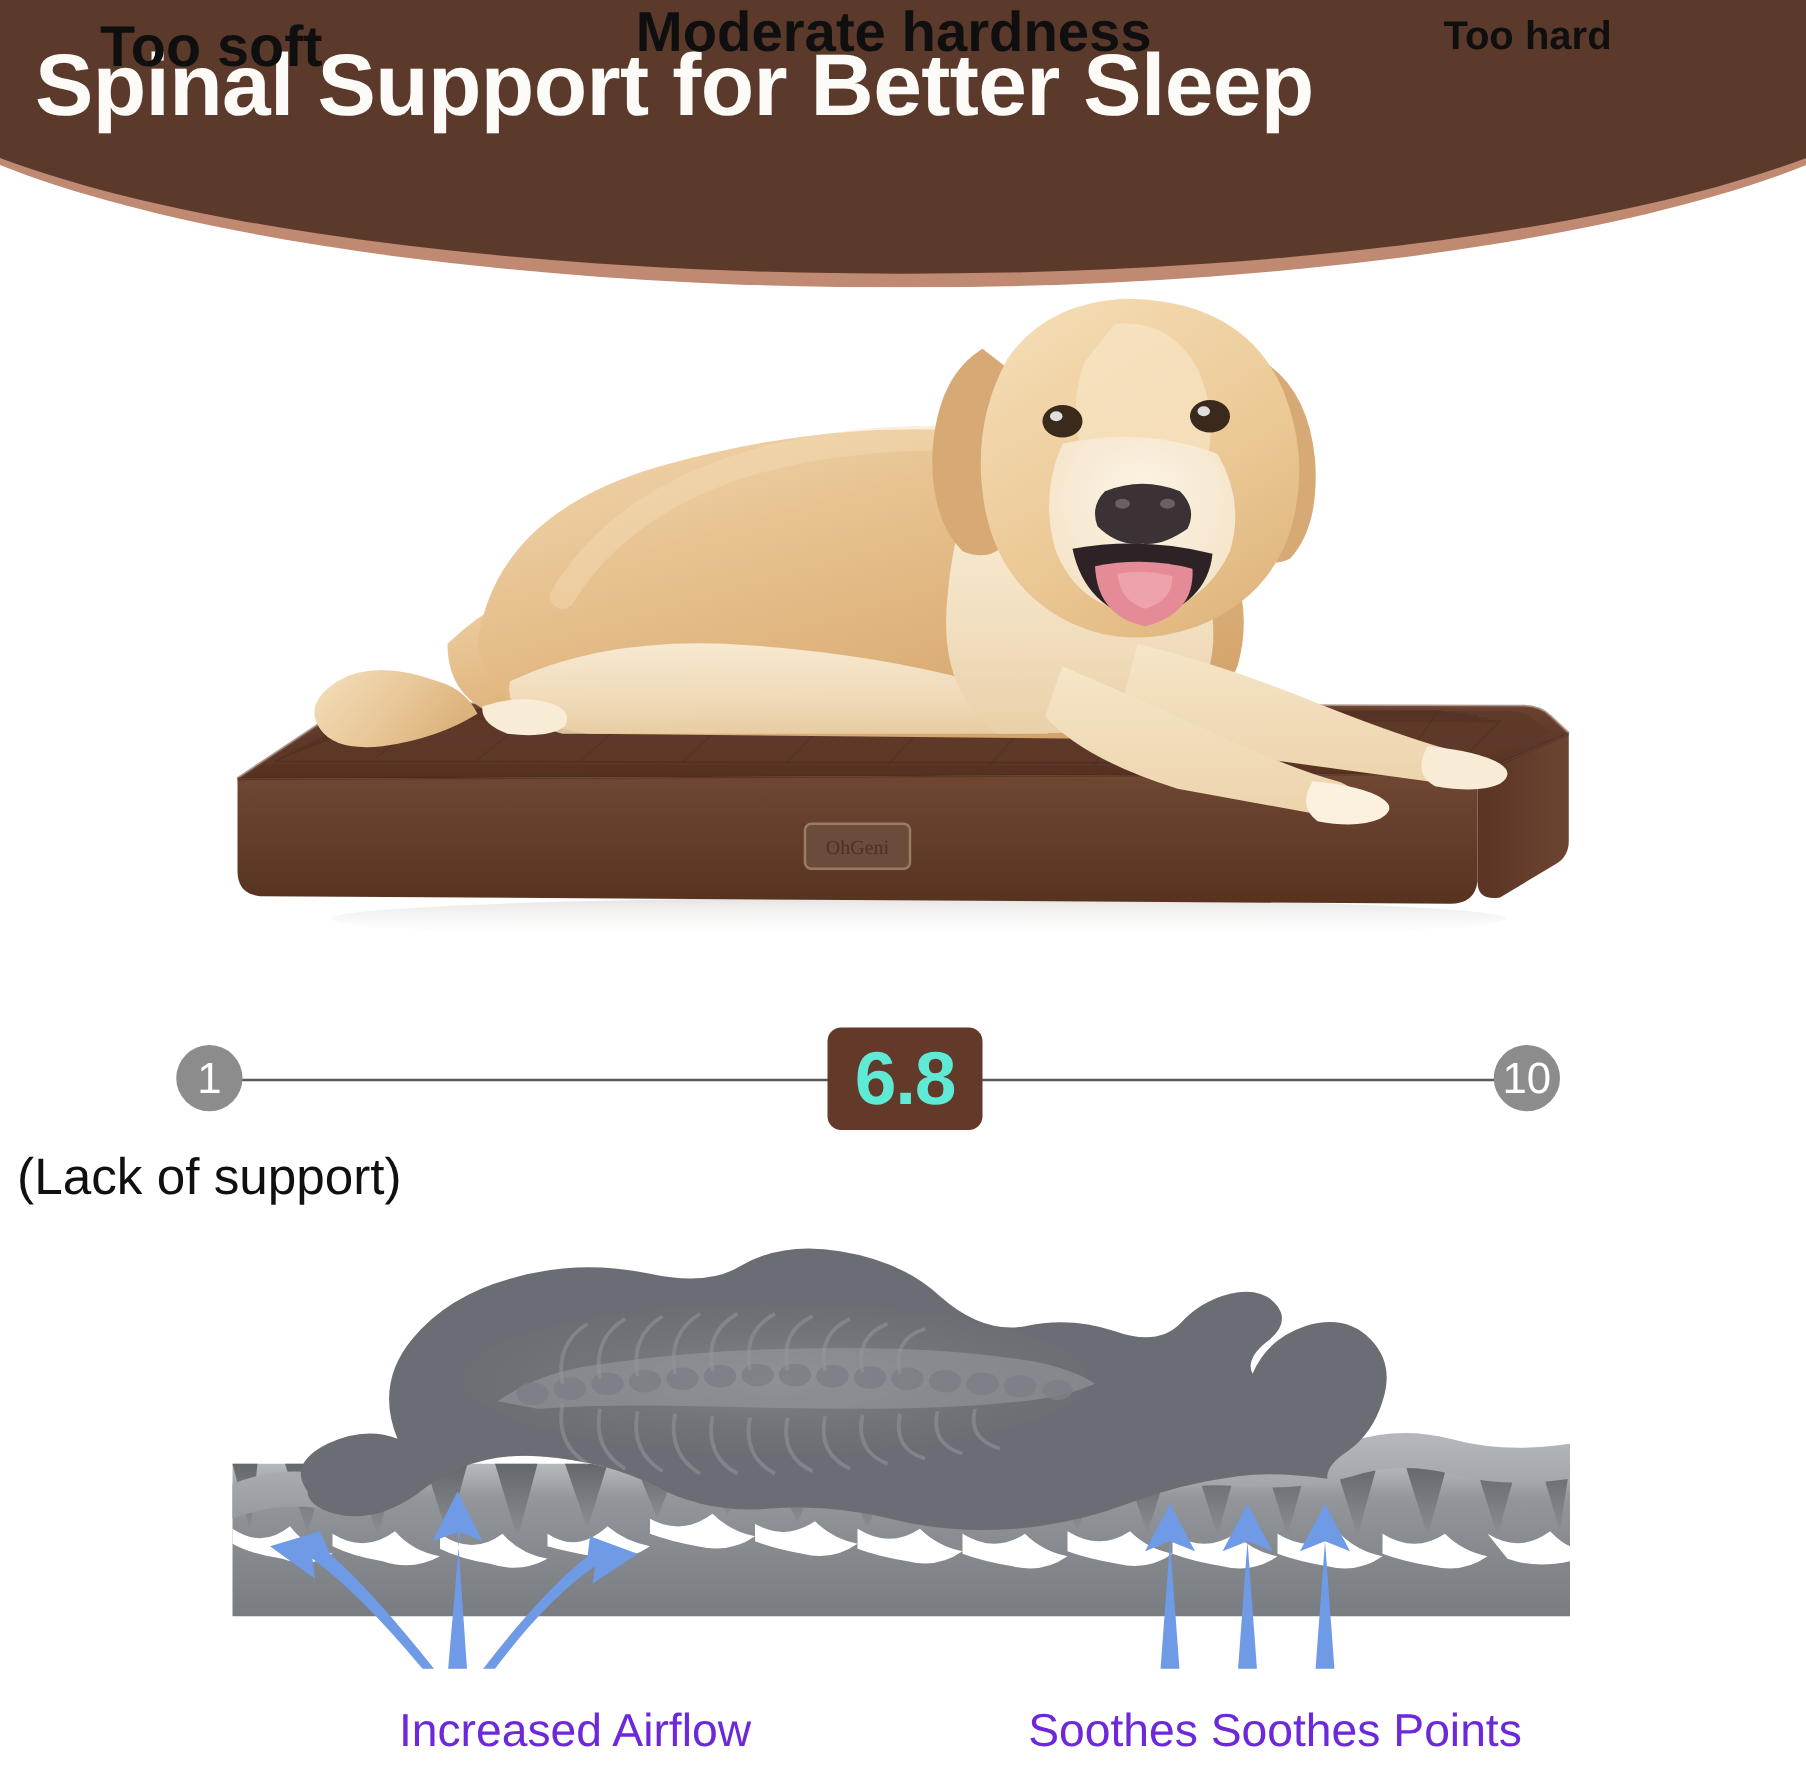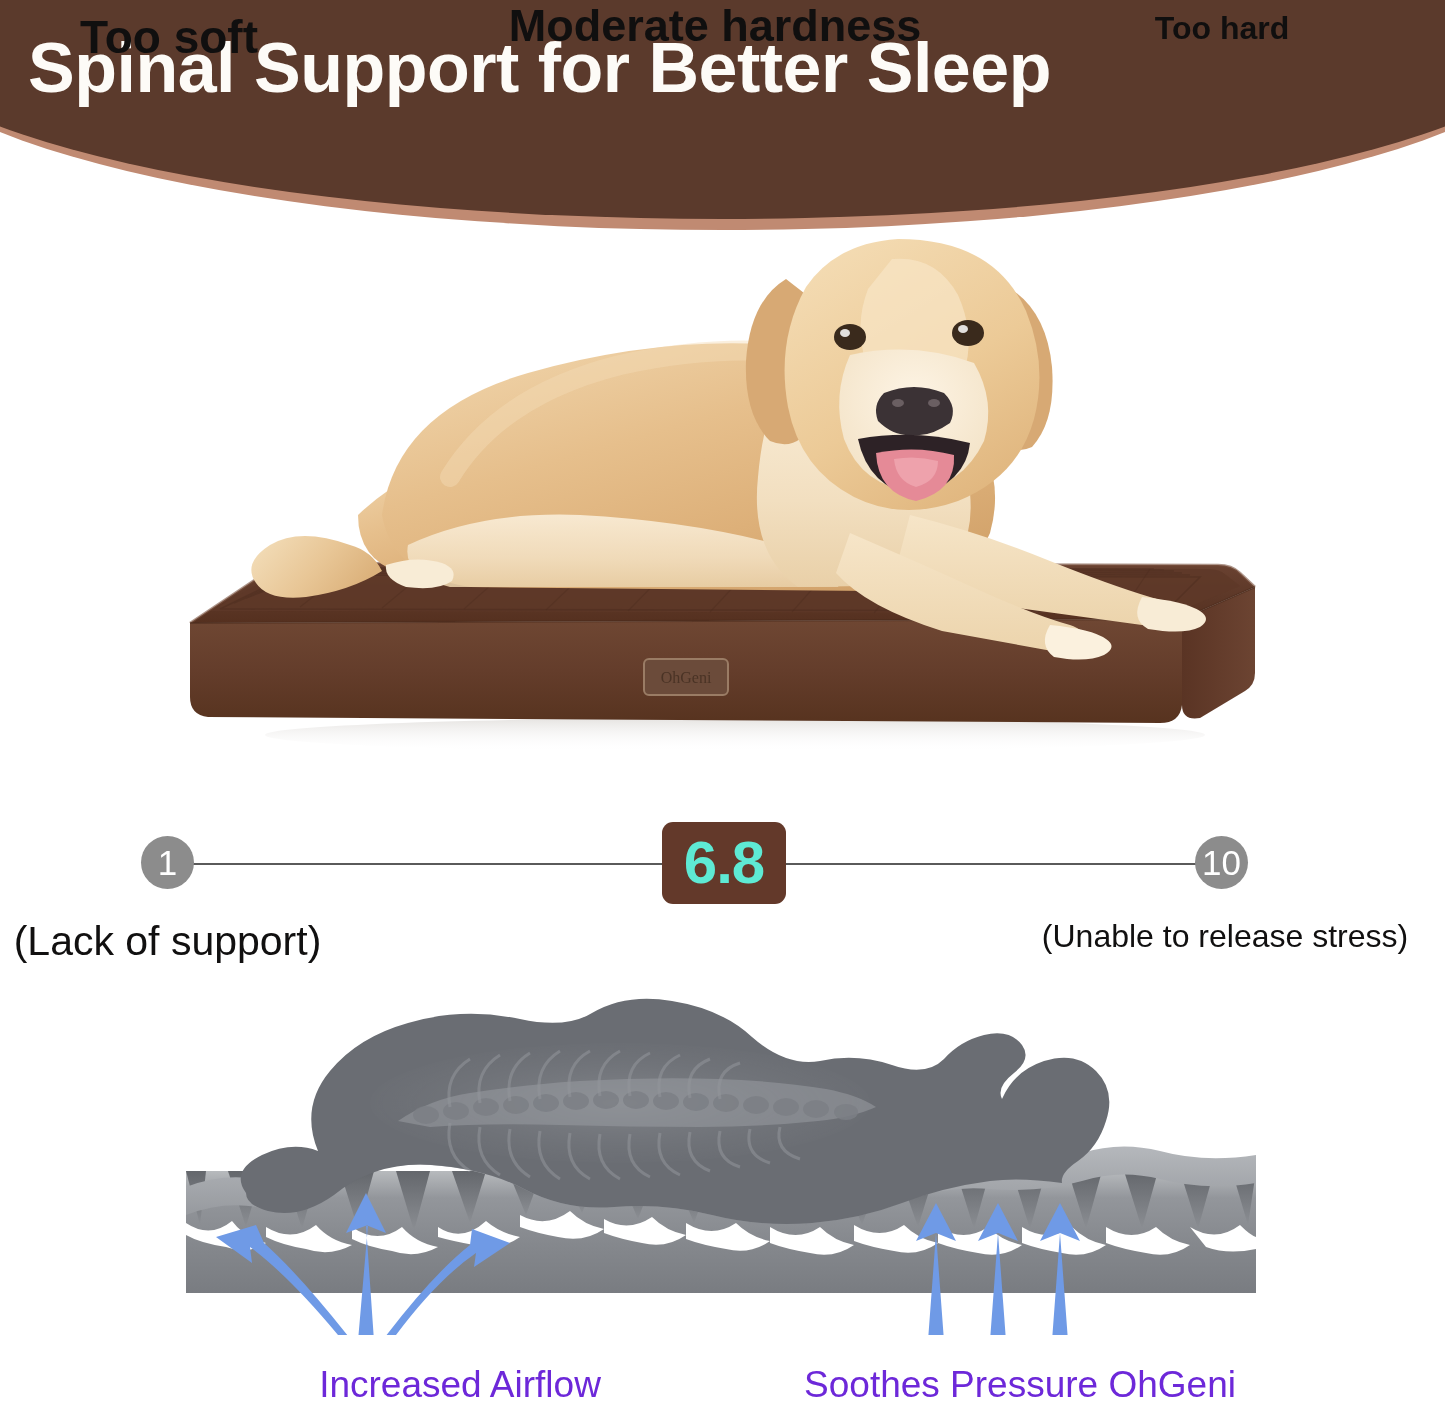--- a/index.html
+++ b/index.html
@@ -290,21 +290,20 @@
   <div class="scale-label lbl-hard">Too hard</div>
 
   <div class="scale-line"></div>
 
   <div class="scale-dot dot-1">1</div>
   <div class="scale-dot dot-10">10</div>
 
   <div class="score-badge">6.8</div>
 
   <div class="scale-sub sub-soft">(Lack of support)</div>
-  <div class="scale-sub sub-hard">(Unable to release stress)</div>
 
   <div class="diagram">
     <svg viewBox="0 0 1445 360" preserveAspectRatio="none">
       <defs>
         <linearGradient id="foamBase" x1="0" y1="0" x2="0" y2="1">
           <stop offset="0%" stop-color="#b7babd"></stop>
           <stop offset="22%" stop-color="#93969b"></stop>
           <stop offset="60%" stop-color="#85888d"></stop>
           <stop offset="100%" stop-color="#797c81"></stop>
         </linearGradient>
@@ -458,15 +457,15 @@
                  Q438,304 396,360 Z"></path>
 
         <path d="M928,366 L936,258 L916,266 L936,228 L956,266 L936,258 L944,366 Z"></path>
         <path d="M990,366 L998,258 L978,266 L998,228 L1018,266 L998,258 L1006,366 Z"></path>
         <path d="M1052,366 L1060,258 L1040,266 L1060,228 L1080,266 L1060,258 L1068,366 Z"></path>
       </g>
     </svg>
   </div>
 
   <div class="caption cap-air">Increased Airflow</div>
-  <div class="caption cap-pres">Soothes Pressure OhGeni</div>
+  <div class="caption cap-pres">Soothes Soothes Points</div>
 
 </div>
 
 </body></html>

